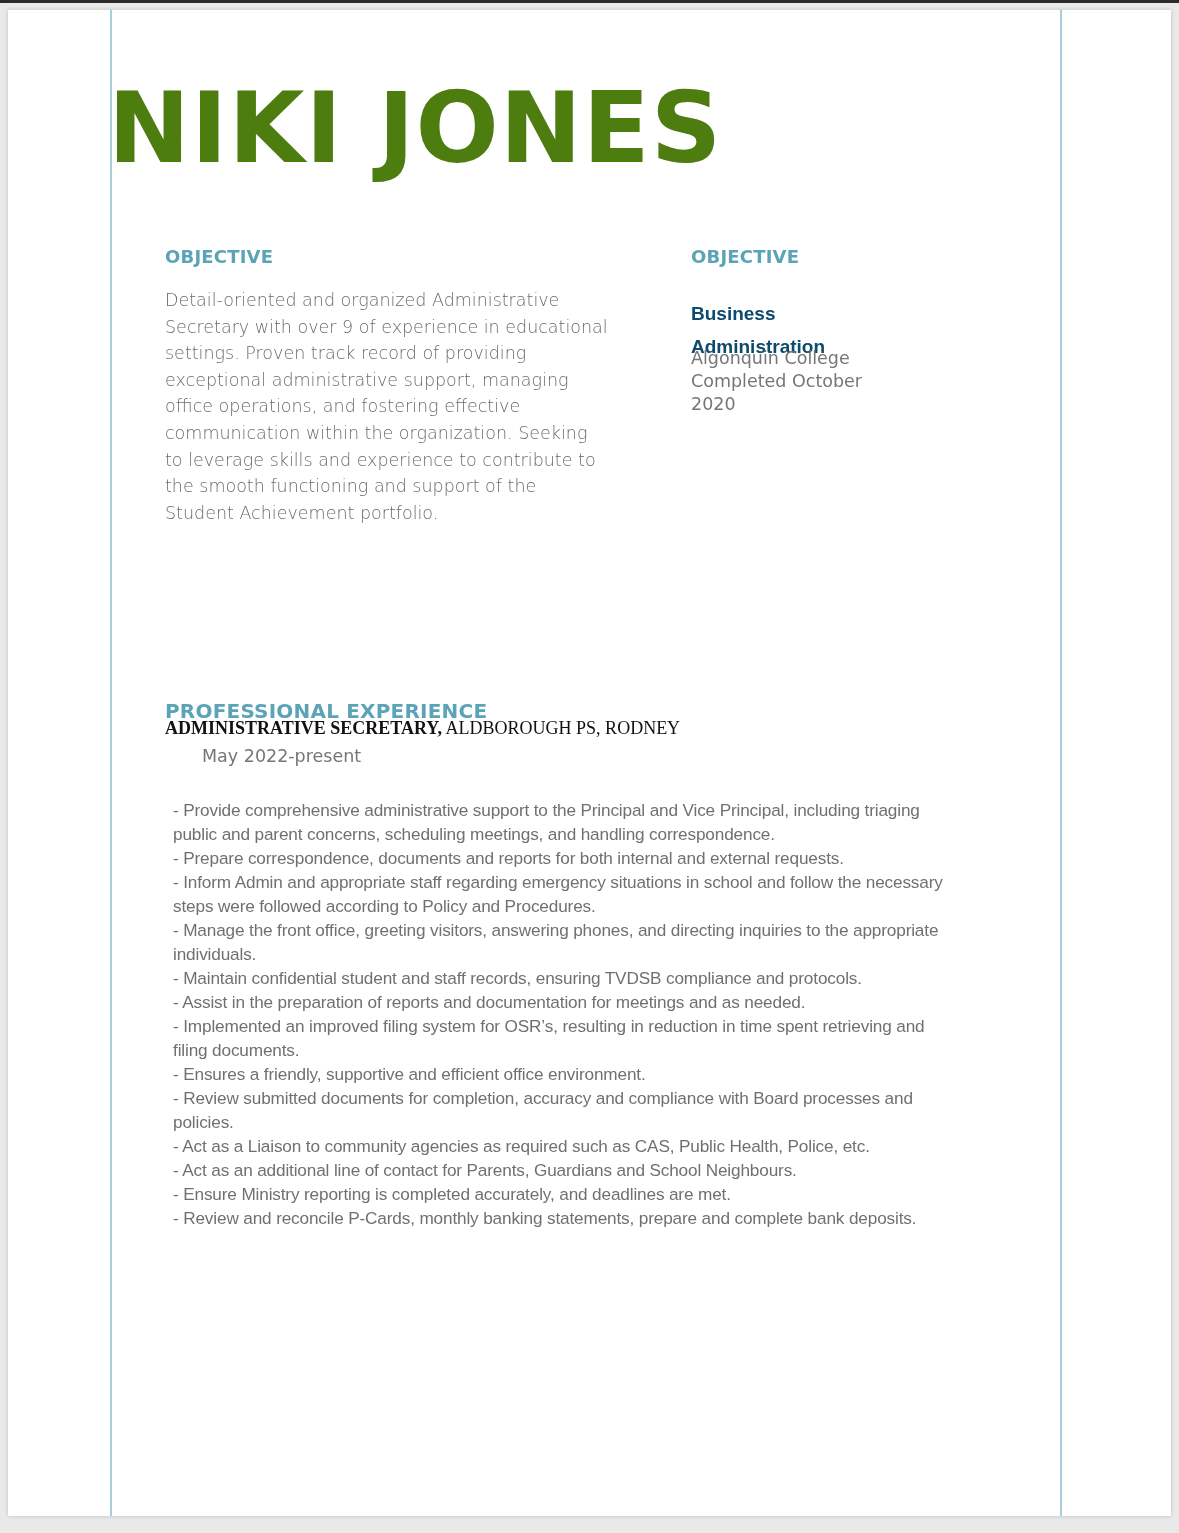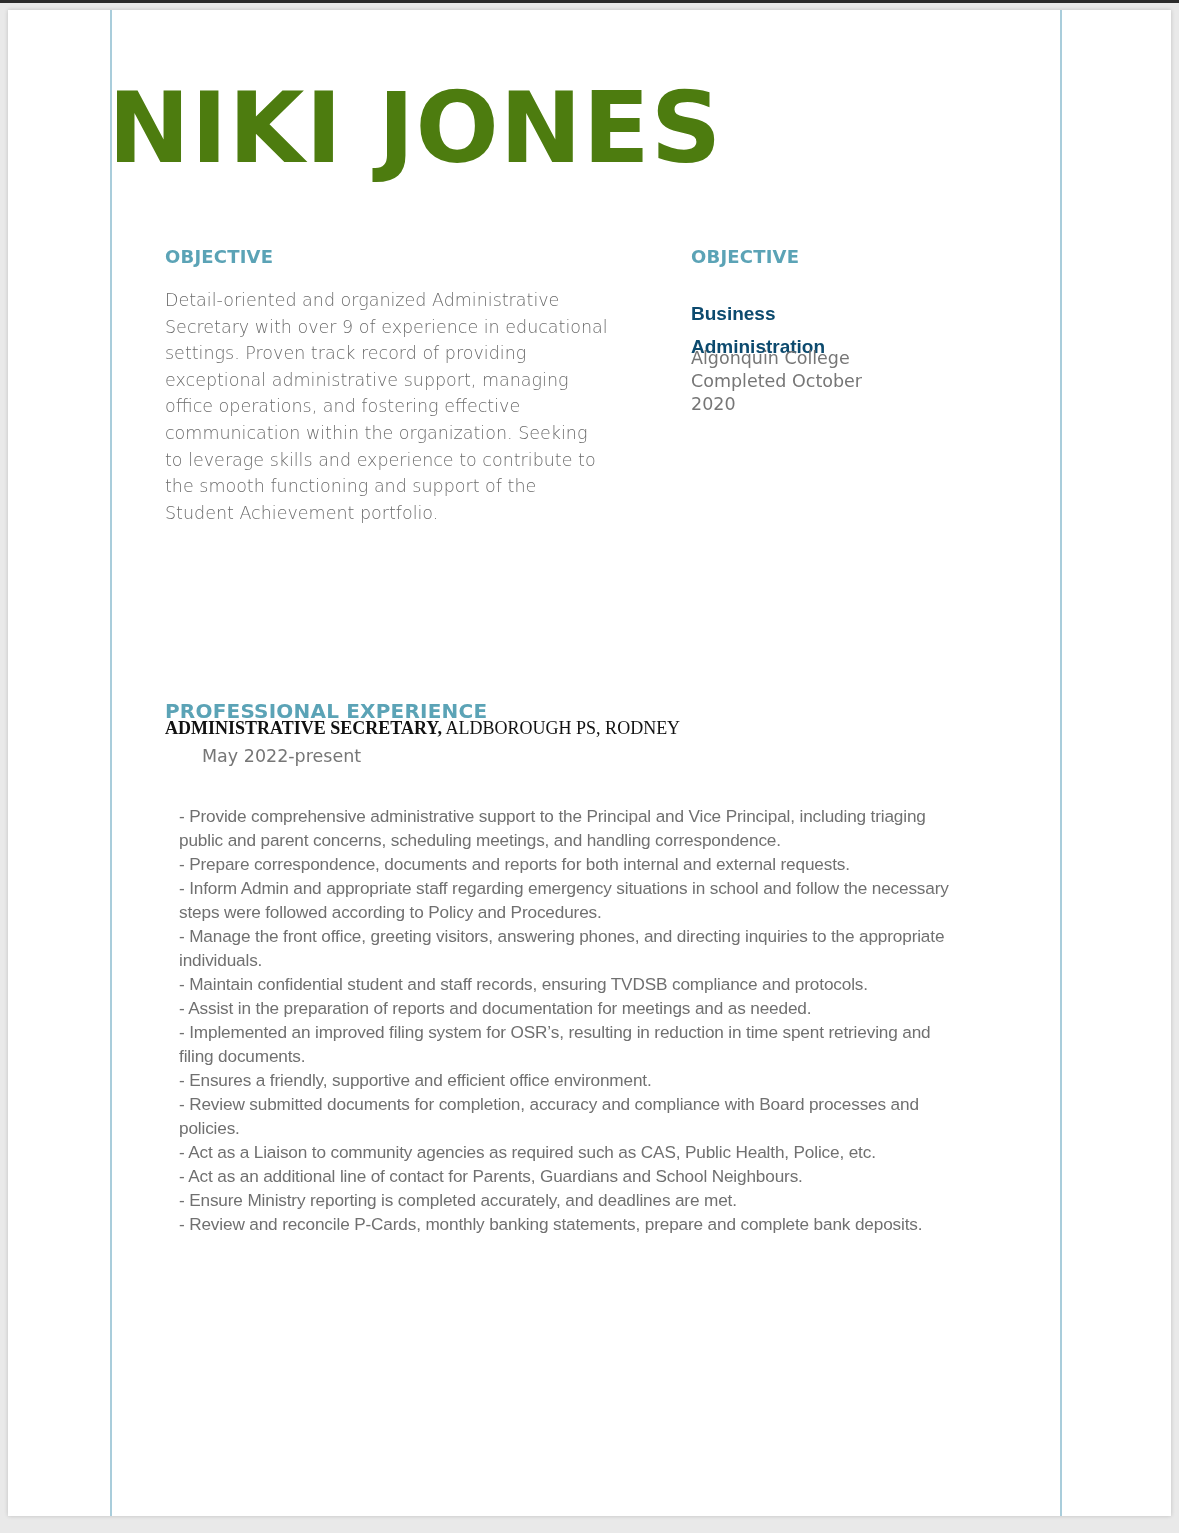--- a/index.html
+++ b/index.html
@@ -121,21 +121,21 @@
       font-family: "DejaVu Sans", sans-serif;
       font-size: 17.5px;
       color: #767676;
       white-space: nowrap;
     }
     .duties {
       position: absolute;
       left: 157px;
       top: 780px;
       width: 770px;
-      margin: 14px;
+      margin: 8px;
       padding: 0;
       list-style: none;
       font-family: "Liberation Sans", sans-serif;
       font-size: 17.2px;
       line-height: 24px;
       color: #707070;
       letter-spacing: -0.15px;
     }
     .duties li { margin: 0; padding: 0; }
   </style>

